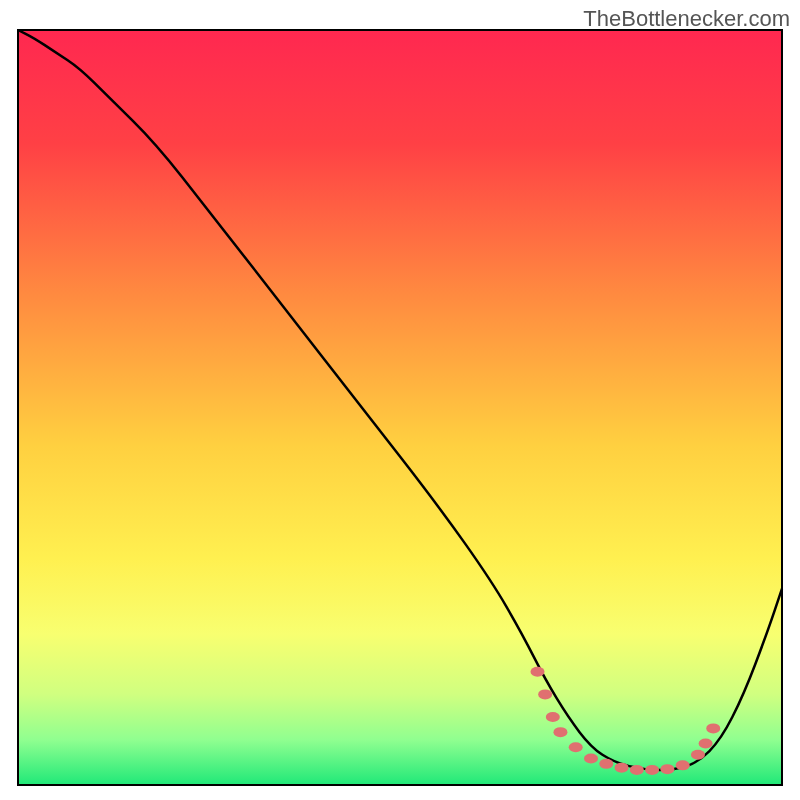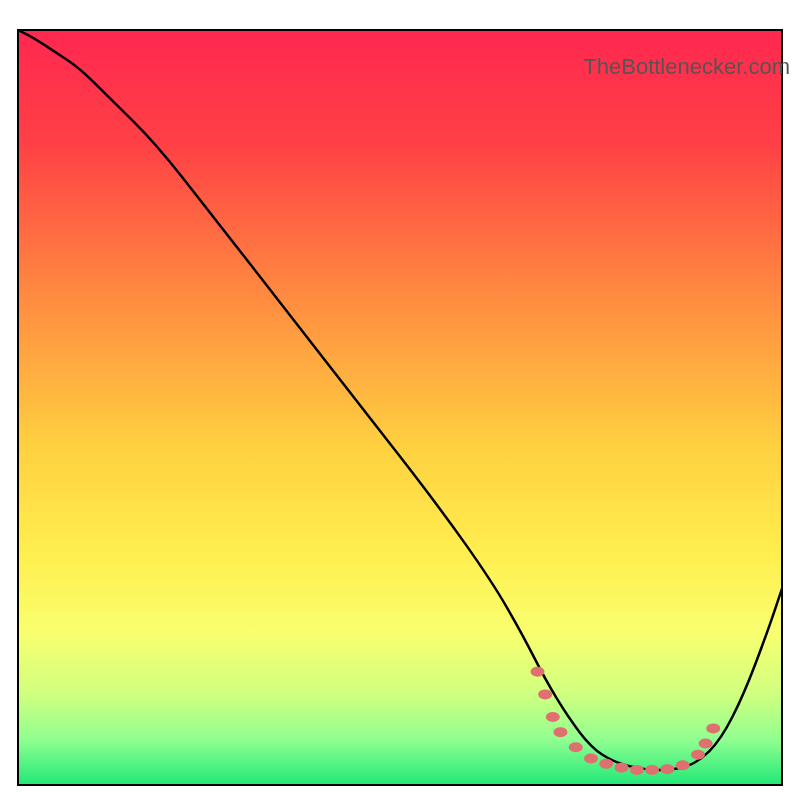--- a/index.html
+++ b/index.html
@@ -16,21 +16,20 @@
     height: 800px;
   }
   .watermark {
     position: absolute;
     top: 6px;
     right: 10px;
     font-size: 22px;
     color: #555;
     font-weight: 500;
     z-index: 10;
-    margin-top: 48px;
   }
   svg {
     display: block;
   }
 </style>
 </head>
 <body>
 
 <div class="chart-container">
   <div class="watermark">TheBottlenecker.com</div>

